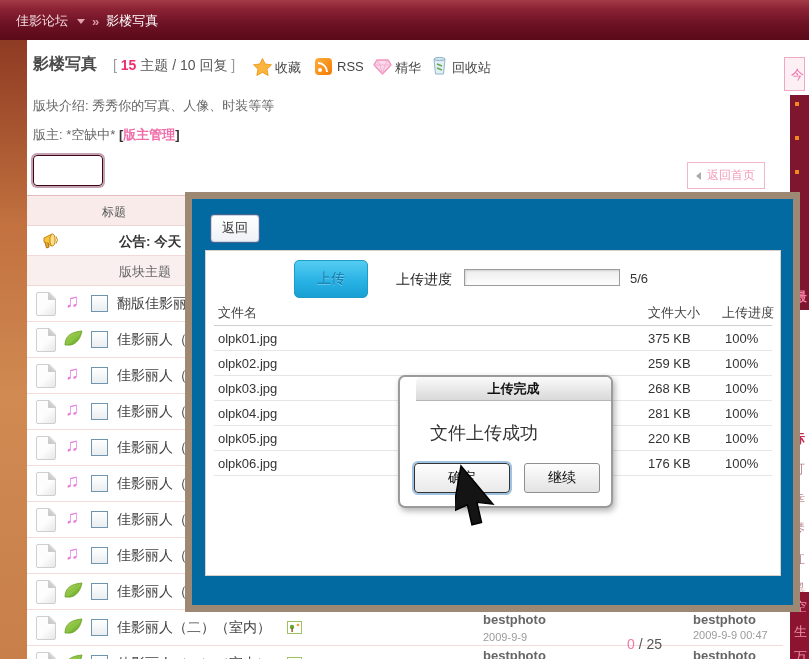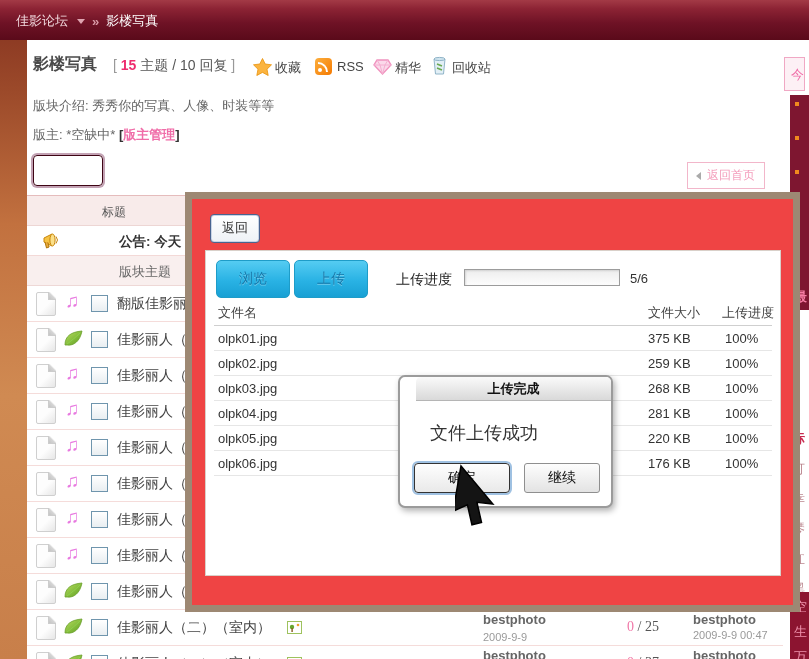--- a/index.html
+++ b/index.html
@@ -53,39 +53,39 @@
     background:linear-gradient(225deg,#ffffff 40%,#d5d5d5 55%,#c4c4c4);border-left:1px solid #ccc;border-bottom:1px solid #ccc;}
   .note{position:absolute;left:38px;top:4px;font-size:19px;color:#e87ae0;}
   .leafwrap{position:absolute;left:36px;top:8px;}
   .cbx{position:absolute;left:64px;top:9px;width:15px;height:15px;border:1px solid #6f95ad;
     background:linear-gradient(180deg,#fff,#e9eef1);}
   .ttl{position:absolute;left:90px;top:9px;font-size:14px;color:#444;white-space:nowrap;cursor:pointer;}
   .attach{position:absolute;top:10px;}
   .col-author{position:absolute;left:456px;top:3px;line-height:14px;}
   .col-author b{font-size:13px;color:#666;font-weight:bold;display:block;}
   .col-author i{font-style:normal;font-size:11px;color:#9a9a9a;display:block;margin-top:3px;}
-  .col-stats{position:absolute;left:600px;top:9px;font-size:14px;color:#555;font-family:Liberation Serif, serif;}
+  .col-stats{position:absolute;left:600px;top:26px;font-size:14px;color:#555;}
   .col-stats .pink{color:#f078a8;font-style:normal;}
   .col-last{position:absolute;left:666px;top:3px;line-height:14px;}
   .col-last b{font-size:13px;color:#666;font-weight:bold;display:block;}
   .col-last i{font-style:normal;font-size:11px;color:#9a9a9a;display:block;margin-top:1px;}
   
   .right-edge{position:absolute;left:783px;top:0;width:26px;height:659px;background:#fff;z-index:2;overflow:hidden;}
   .re-pinkbox{position:absolute;left:1px;top:57px;width:21px;height:34px;border:1px solid #f0a8c4;background:#fdf0f5;
     font-size:13px;color:#f06ca8;padding:8px 0 0 6px;box-sizing:border-box;}
   .re-red{position:absolute;left:7px;top:95px;width:19px;height:215px;background:#7e1630;}
   .re-bullet{position:absolute;left:5px;width:4px;height:4px;background:#f08a1e;}
   .re-sec{position:absolute;left:4px;top:193px;font-size:13px;font-weight:bold;color:#f77ea4;}
   .re-char{position:absolute;left:9px;font-size:13px;color:#bc8890;}
   .re-char.hot{color:#c72a4e;font-weight:bold;}
   .re-dark{position:absolute;left:7px;top:592px;width:19px;height:67px;background:#8c1430;}
   .re-dark span{position:absolute;left:4px;font-size:13px;color:#ef93ad;}
   
   .dialog{position:absolute;left:185px;top:192px;width:615px;height:420px;box-sizing:border-box;z-index:10;
-    border:7px solid #9d8873;background:#ef4444;}
+    border:7px solid #9d8873;background:#0369a1;}
   .btn-back{position:absolute;left:18px;top:15px;width:48px;height:27px;border:1px solid #49648f;border-radius:4px;
     background:linear-gradient(180deg,#ffffff,#eef2f6);box-shadow:inset 0 0 0 1px #c9d4e6;
     font-size:13px;color:#333;text-align:center;line-height:25px;cursor:pointer;}
   .panel{position:absolute;left:13px;top:51px;width:574px;height:324px;background:#fff;border:1px solid #d9d0c9;}
   .btn-blue{position:absolute;top:9px;width:72px;height:36px;border-radius:5px;border:1px solid #1e9cc8;cursor:pointer;
     background:linear-gradient(180deg,#55ccf2 0%,#29b2e4 55%,#18a0d4 100%);
     color:#1478aa;font-size:14px;text-align:center;line-height:34px;text-shadow:0 1px 0 rgba(255,255,255,.35);}
   .lbl-progress{position:absolute;left:190px;top:20px;font-size:14px;color:#222;}
   .pbar{position:absolute;left:258px;top:18px;width:156px;height:17px;border:1px solid #9c9c9c;box-sizing:border-box;
     background:linear-gradient(180deg,#ededed,#fdfdfd);box-shadow:inset 1px 1px 2px rgba(0,0,0,.12);}
@@ -313,21 +313,20 @@
     <div class="re-dark" id="re-dark">
         <span style="top: 6px;">空</span>
         <span style="top: 31px;">生</span>
         <span style="top: 56px;">万</span>
       </div>
   </div>
 
   <div class="dialog">
     <div class="btn-back">返回</div>
     <div class="panel">
-      <div class="btn-blue" style="left:10px;">浏览</div>
       <div class="btn-blue" style="left:88px;">上传</div>
       <span class="lbl-progress">上传进度</span>
       <div class="pbar"></div>
       <span class="pval">5/6</span>
       <span class="fh" style="left:12px;">文件名</span>
       <span class="fh" style="left:442px;">文件大小</span>
       <span class="fh" style="left:516px;">上传进度</span>
       <div class="fh-line"></div>
       <div id="file-rows">
           <div class="file-row">

